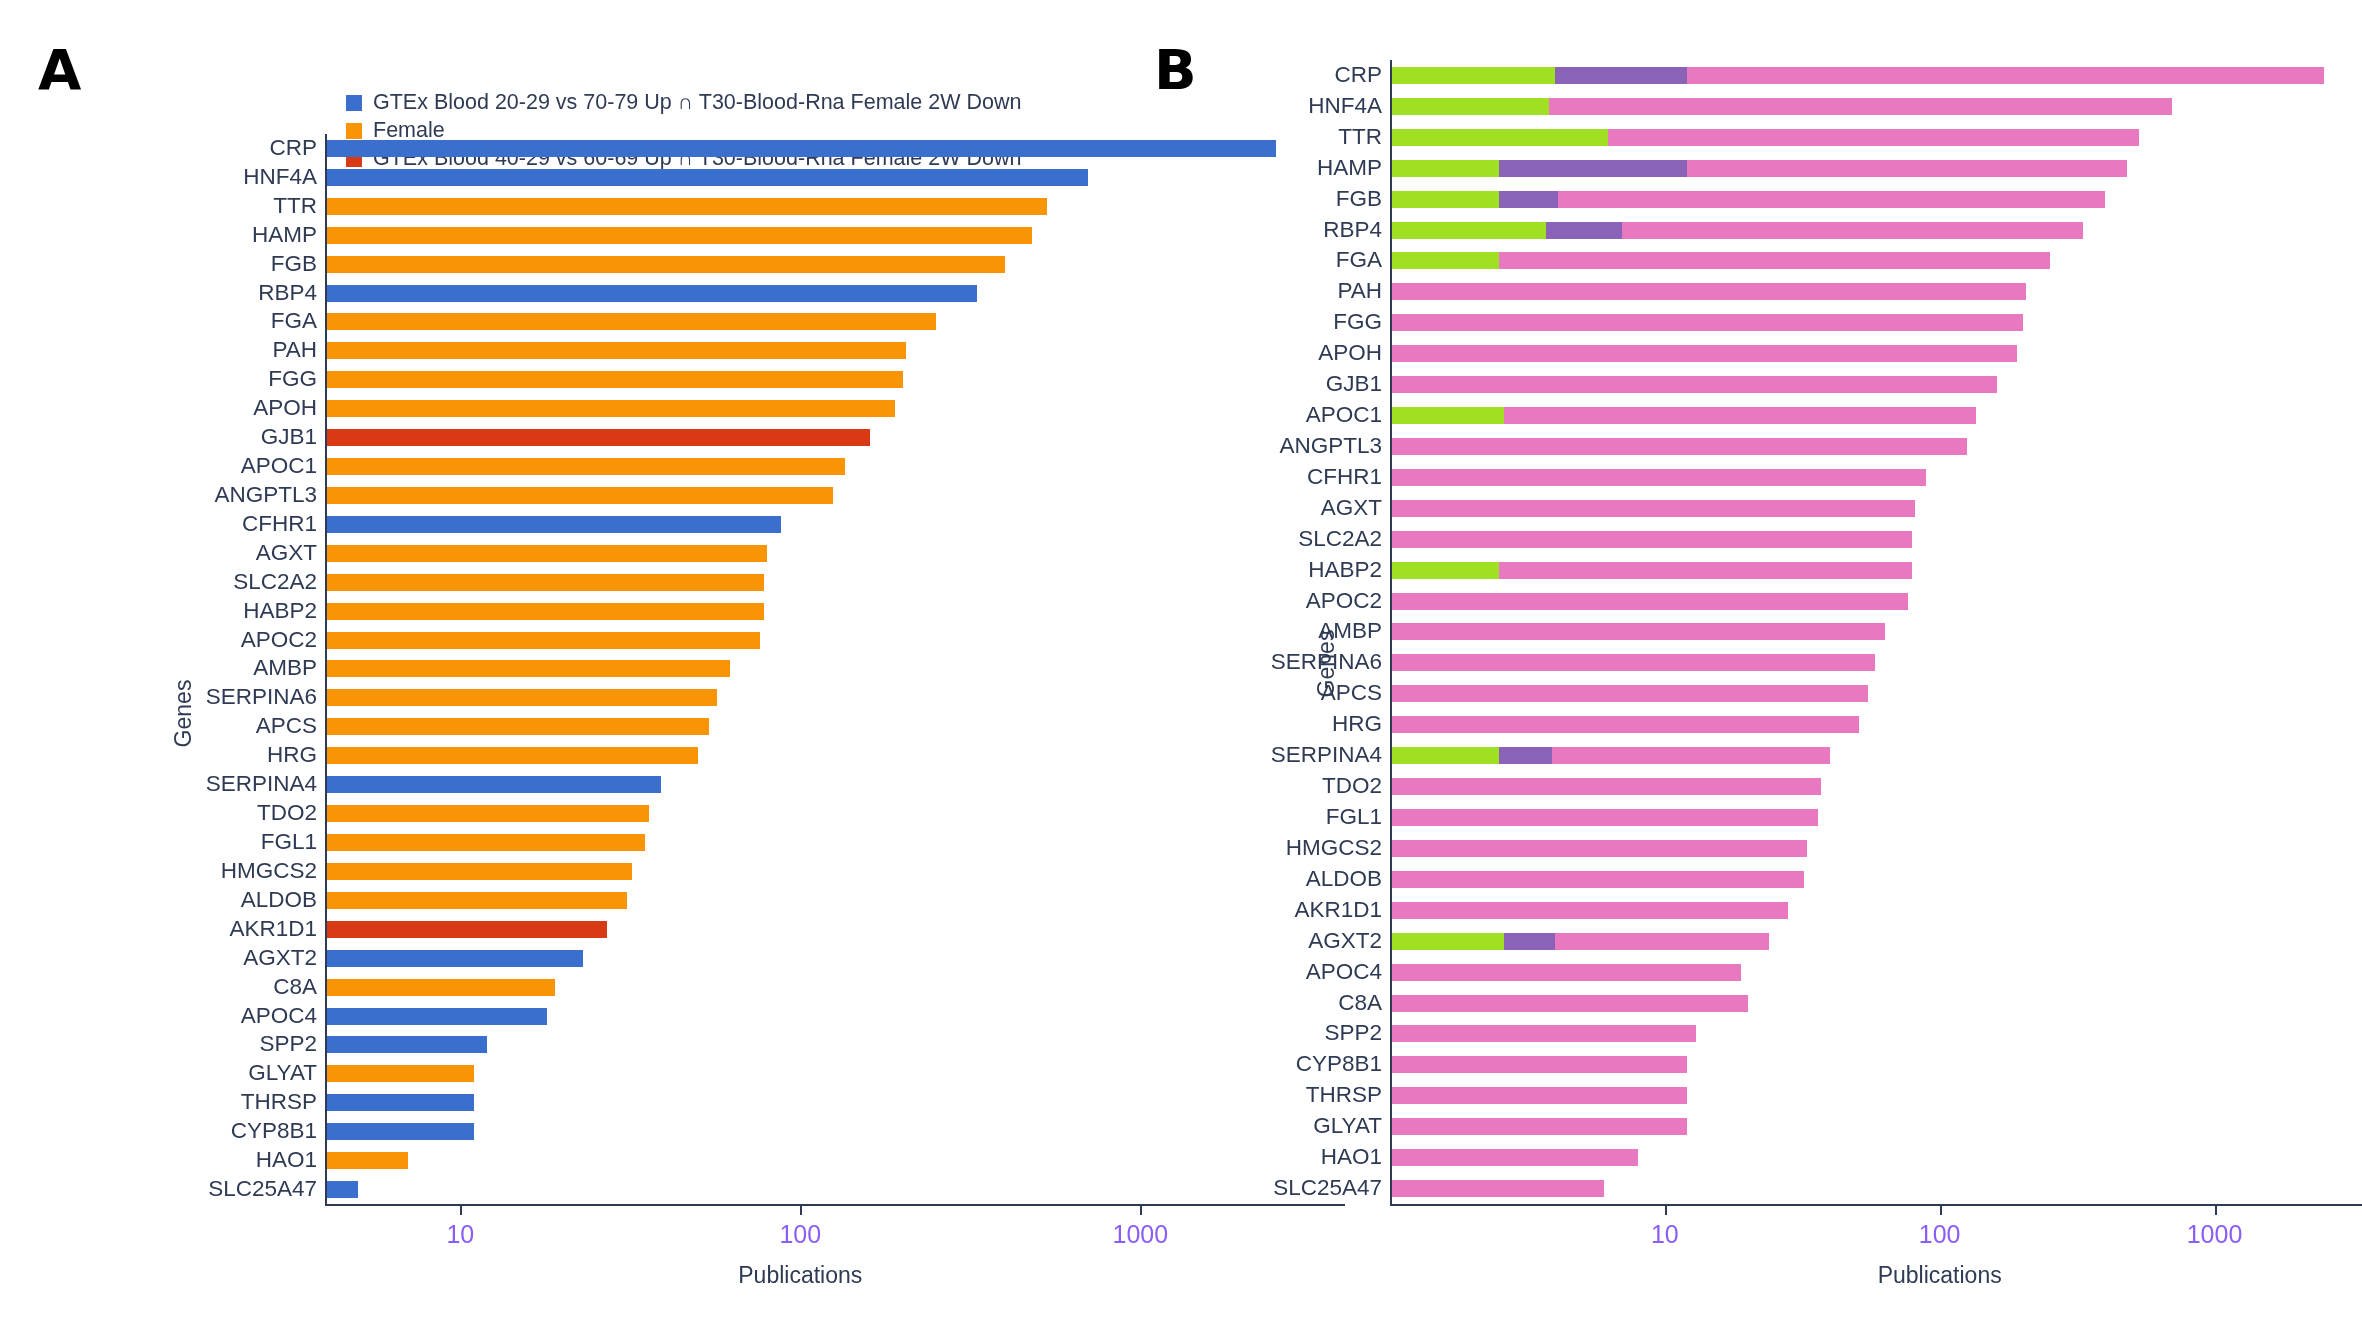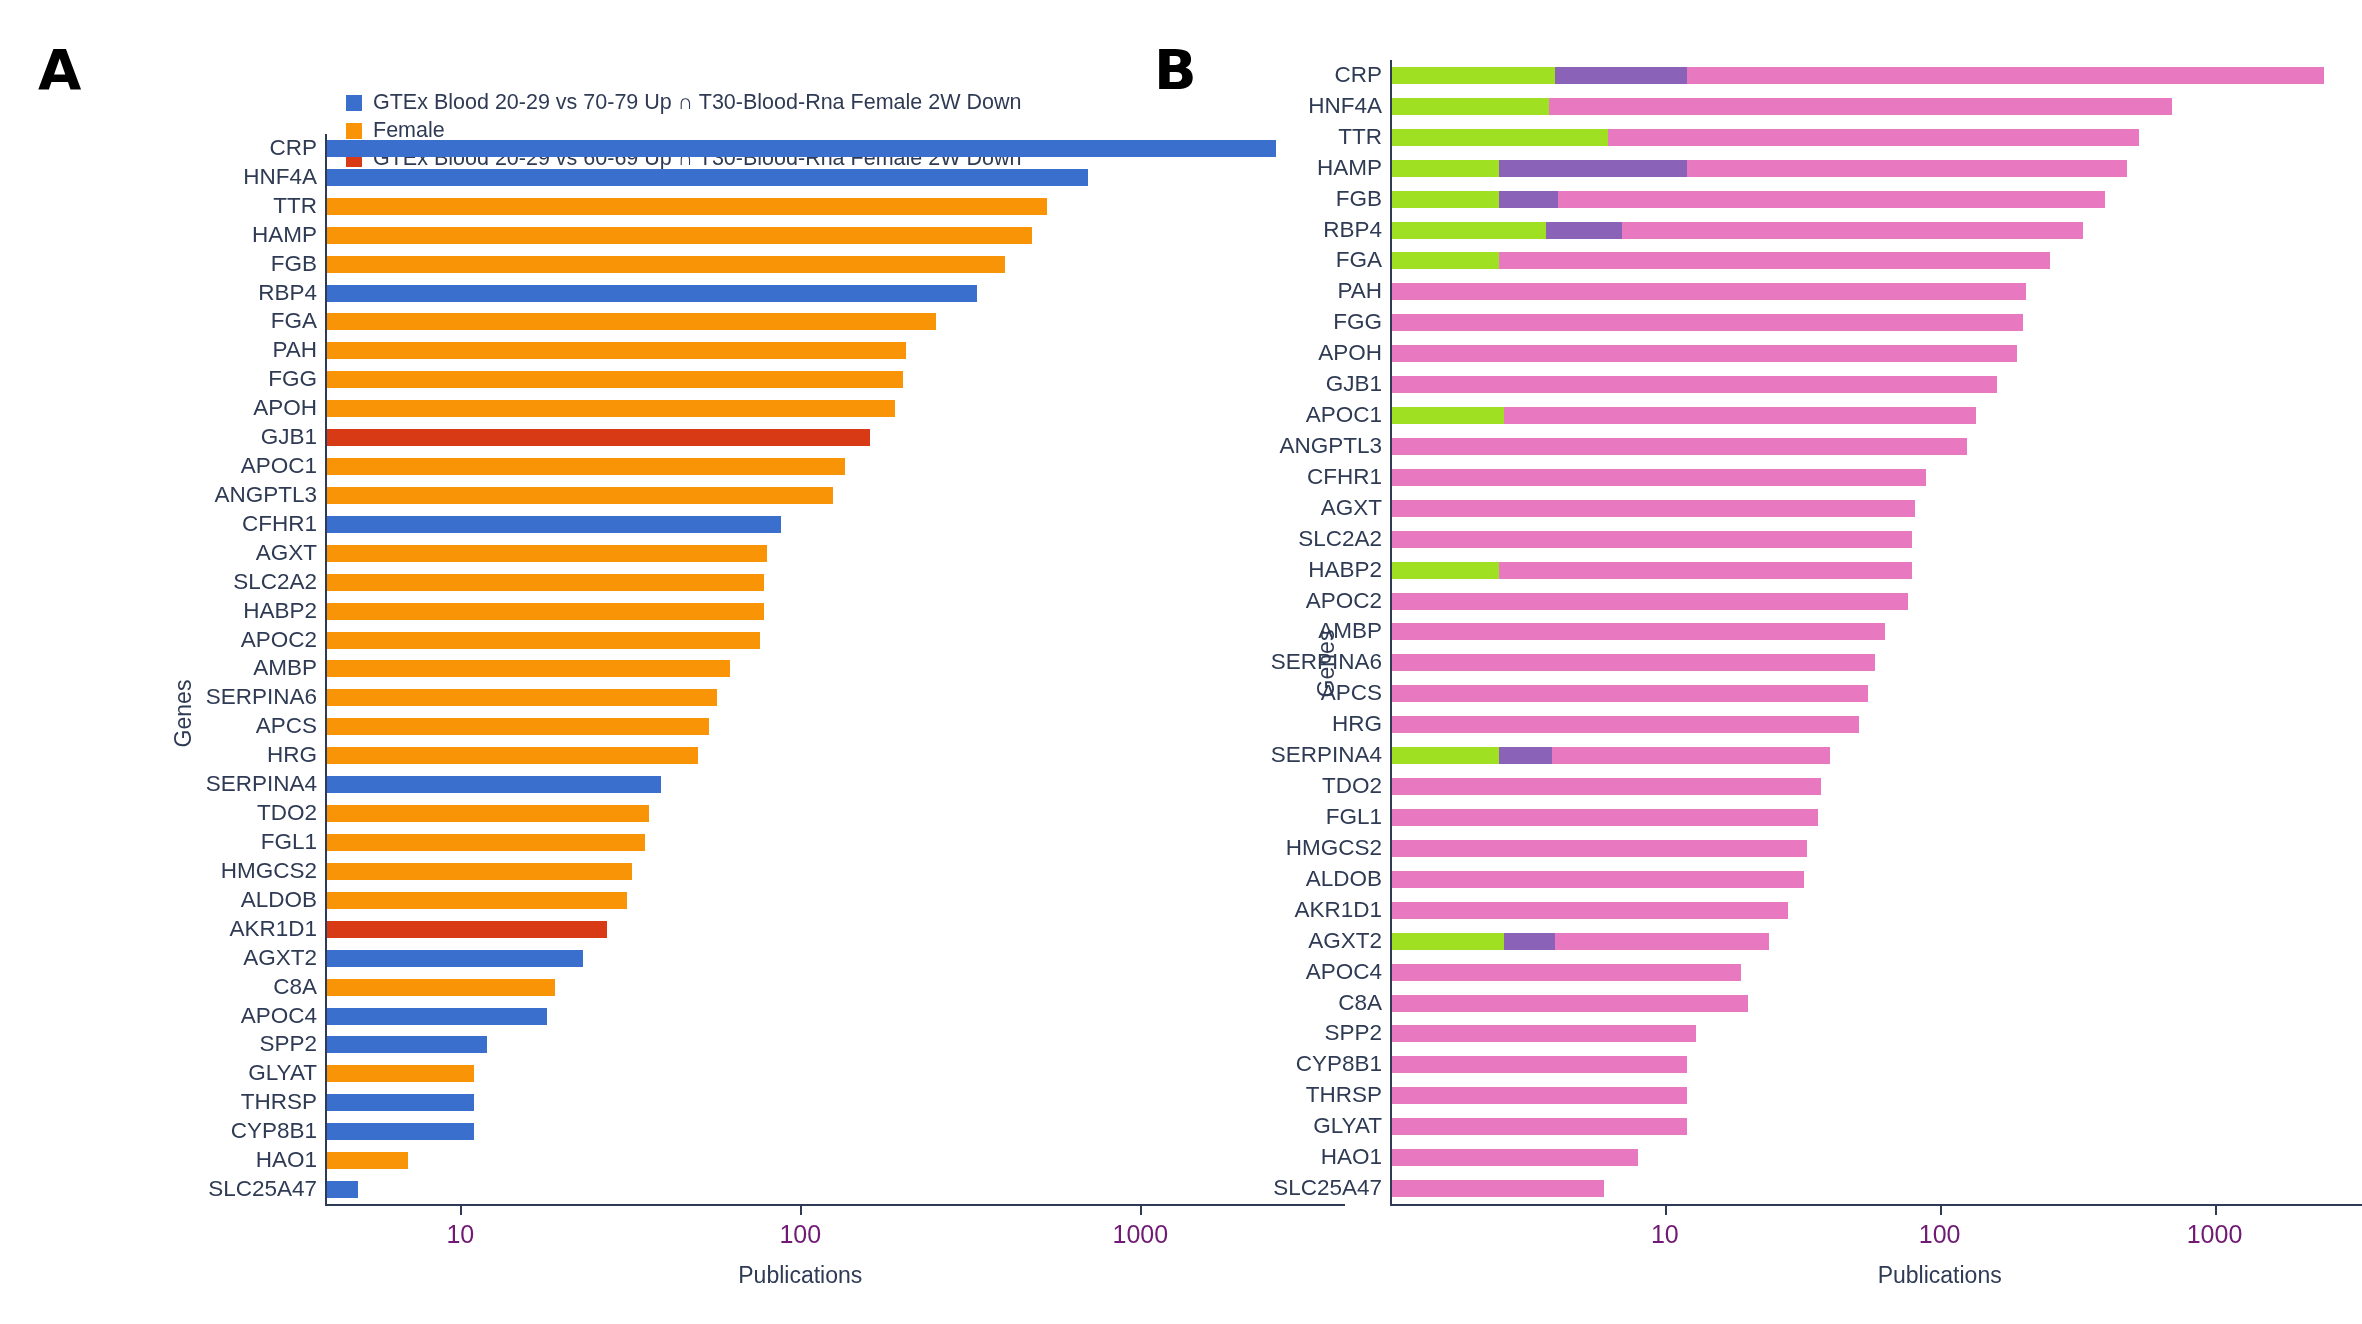--- a/index.html
+++ b/index.html
@@ -122,21 +122,21 @@
   }
   .tick {
     position: absolute;
     width: 2px;
     height: 9px;
     background: #2f3b54;
   }
   .tick-label {
     position: absolute;
     font-size: 25px;
-    color: #701a75;
+    color: #8b5cf6;
     transform: translateX(-50%);
     white-space: nowrap;
   }
   .axis-title-x {
     position: absolute;
     font-size: 23px;
     color: #2f3b54;
     transform: translateX(-50%);
     white-space: nowrap;
   }
@@ -163,21 +163,21 @@
           <div class="legend-row">
             <span class="legend-swatch" style="background: rgb(59, 111, 206);"></span>
             <span class="legend-label">GTEx Blood 20-29 vs 70-79 Up ∩ T30-Blood-Rna Female 2W Down</span>
           </div>
           <div class="legend-row">
             <span class="legend-swatch" style="background: rgb(248, 148, 6);"></span>
             <span class="legend-label">Female</span>
           </div>
           <div class="legend-row">
             <span class="legend-swatch" style="background: rgb(217, 58, 22);"></span>
-            <span class="legend-label">GTEx Blood 20-29 vs 60-69 Up ∩ T30-Blood-Rna Female 2W Down</span>
+            <span class="legend-label">GTEx Blood 40-29 vs 60-69 Up ∩ T30-Blood-Rna Female 2W Down</span>
           </div>
         </div>
     </div>
 
     <div class="plot" id="plot-a" style="left: 325px; width: 1020px;">
       <div class="rows" id="rows-a">
           <div class="row" style="top: 0px; height: 28.9189px;">
             <div class="row-label" style="top: 2.95946px;">CRP</div>
             <div class="bar-wrap">
               <div class="bar">

